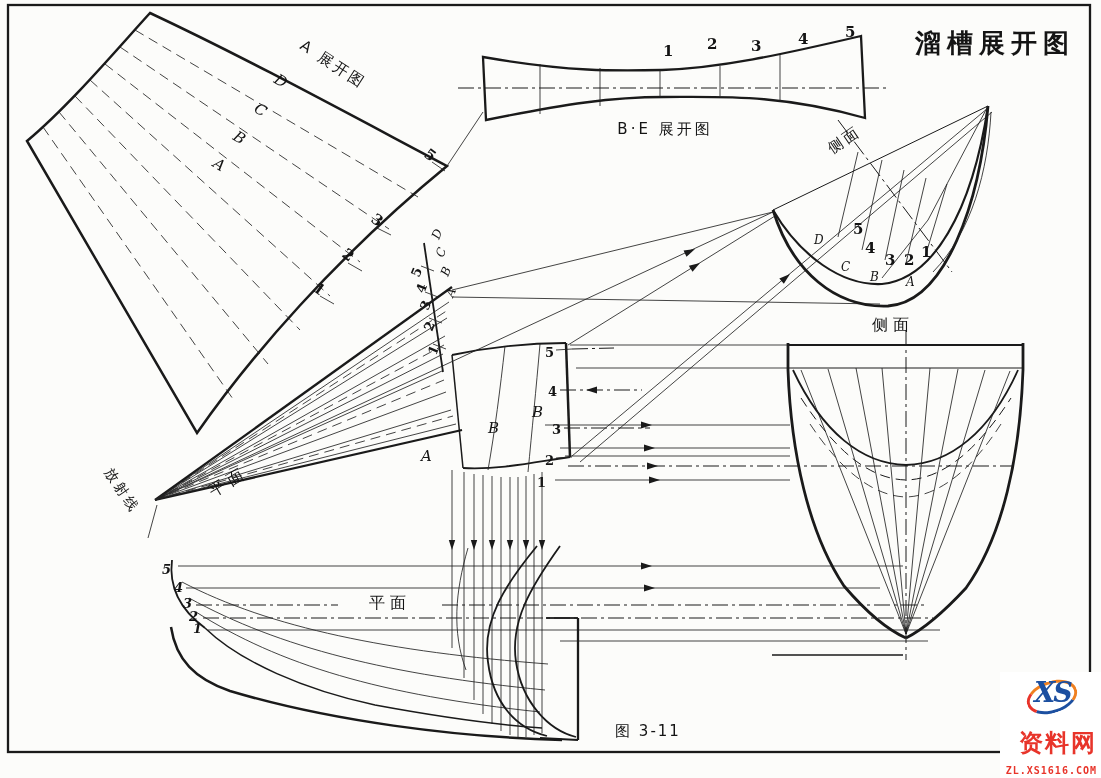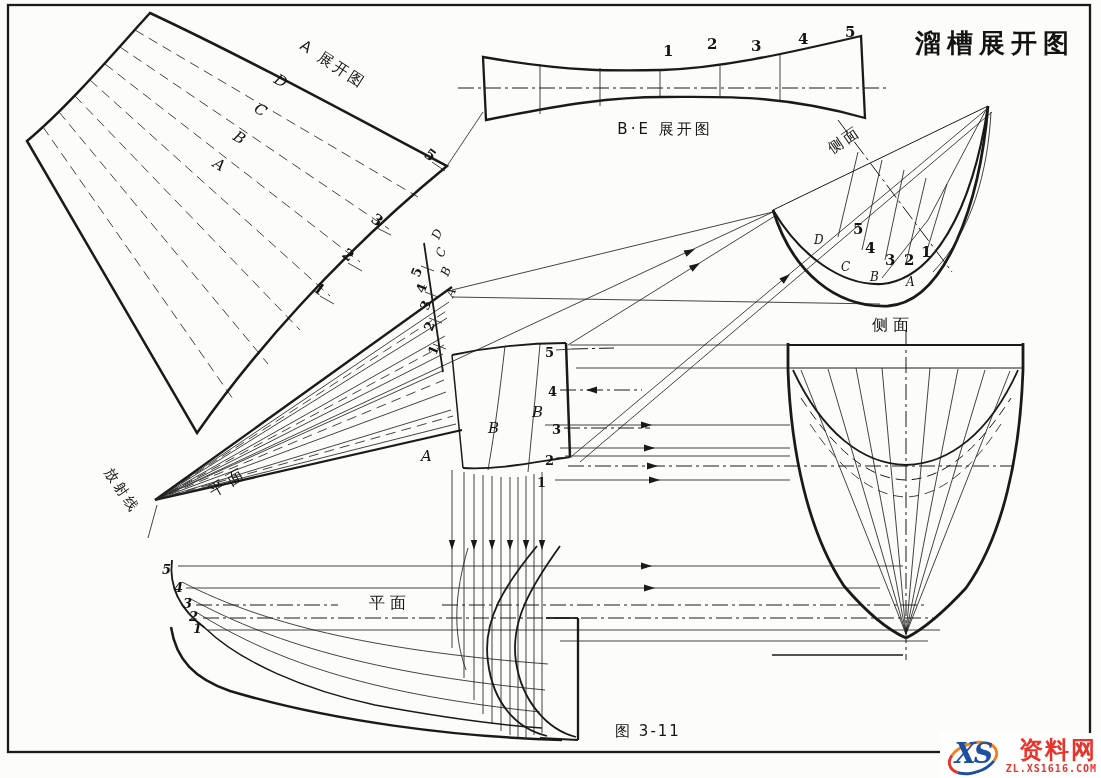--- a/index.html
+++ b/index.html
@@ -23,32 +23,32 @@
   .num {font:bold 15px "DejaVu Serif",serif;}
   .numS{font:bold 13px "DejaVu Serif",serif;}
   .let {font:italic 15px "DejaVu Serif",serif;}
   .letS{font:italic 12px "DejaVu Serif",serif;}
   .cjk {font-family:"DejaVu Sans",sans-serif;font-size:15px;letter-spacing:3px;}
   .cjkR{font-family:"DejaVu Sans",sans-serif;font-size:16px;letter-spacing:5px;}
   .title{font-family:"DejaVu Sans",sans-serif;font-size:26px;font-weight:bold;letter-spacing:6px;}
   .fig{font-family:"DejaVu Sans",sans-serif;font-size:15px;letter-spacing:2px;}
   .arrow{fill:#1a1a1a;stroke:none;}
   
-  .wm{position:absolute;right:0;bottom:0;display:flex;align-items:center;gap:8px;
-      background:#ffffff;padding:3px 4px 2px 6px;}
+  .wm{position:absolute;right:0;bottom:0;display:flex;align-items:center;gap:16px;
+      background:#ffffff;padding:3px 4px 2px 6px;flex-direction:column;}
   .wm-logo{position:relative;width:52px;height:40px;}
   .wm-ellipse{position:absolute;left:1px;top:6px;width:46px;height:26px;border-radius:50%;
       border:3px solid #f08020;border-bottom-color:#1c4fa0;border-left-color:#e8342a;
       transform:rotate(-18deg);}
   .wm-xs{position:absolute;left:9px;top:2px;font:italic bold 27px "DejaVu Serif",serif;
       color:#1c4fa0;letter-spacing:-2px;}
   .wm-col{display:flex;flex-direction:column;align-items:flex-end;line-height:1;}
   .wm-name{font-weight:bold;font-size:24px;color:#e8342a;letter-spacing:2px;
       font-family:"DejaVu Sans",sans-serif;}
-  .wm-url{font:bold 10px "DejaVu Sans Mono",monospace;color:#e8342a;letter-spacing:1px;margin-top:1px;}
+  .wm-url{font:bold 10px "DejaVu Sans Mono",monospace;color:#e8342a;letter-spacing:1px;margin-top:10px;}
 </style>
 </head>
 <body>
 
 <div class="page">
 <svg width="1101" height="778" viewBox="0 0 1101 778">
 
   <rect x="8" y="5" width="1082" height="747" class="s25"></rect>
 
   <text class="title" x="995" y="52" text-anchor="middle">溜槽展开图</text>

